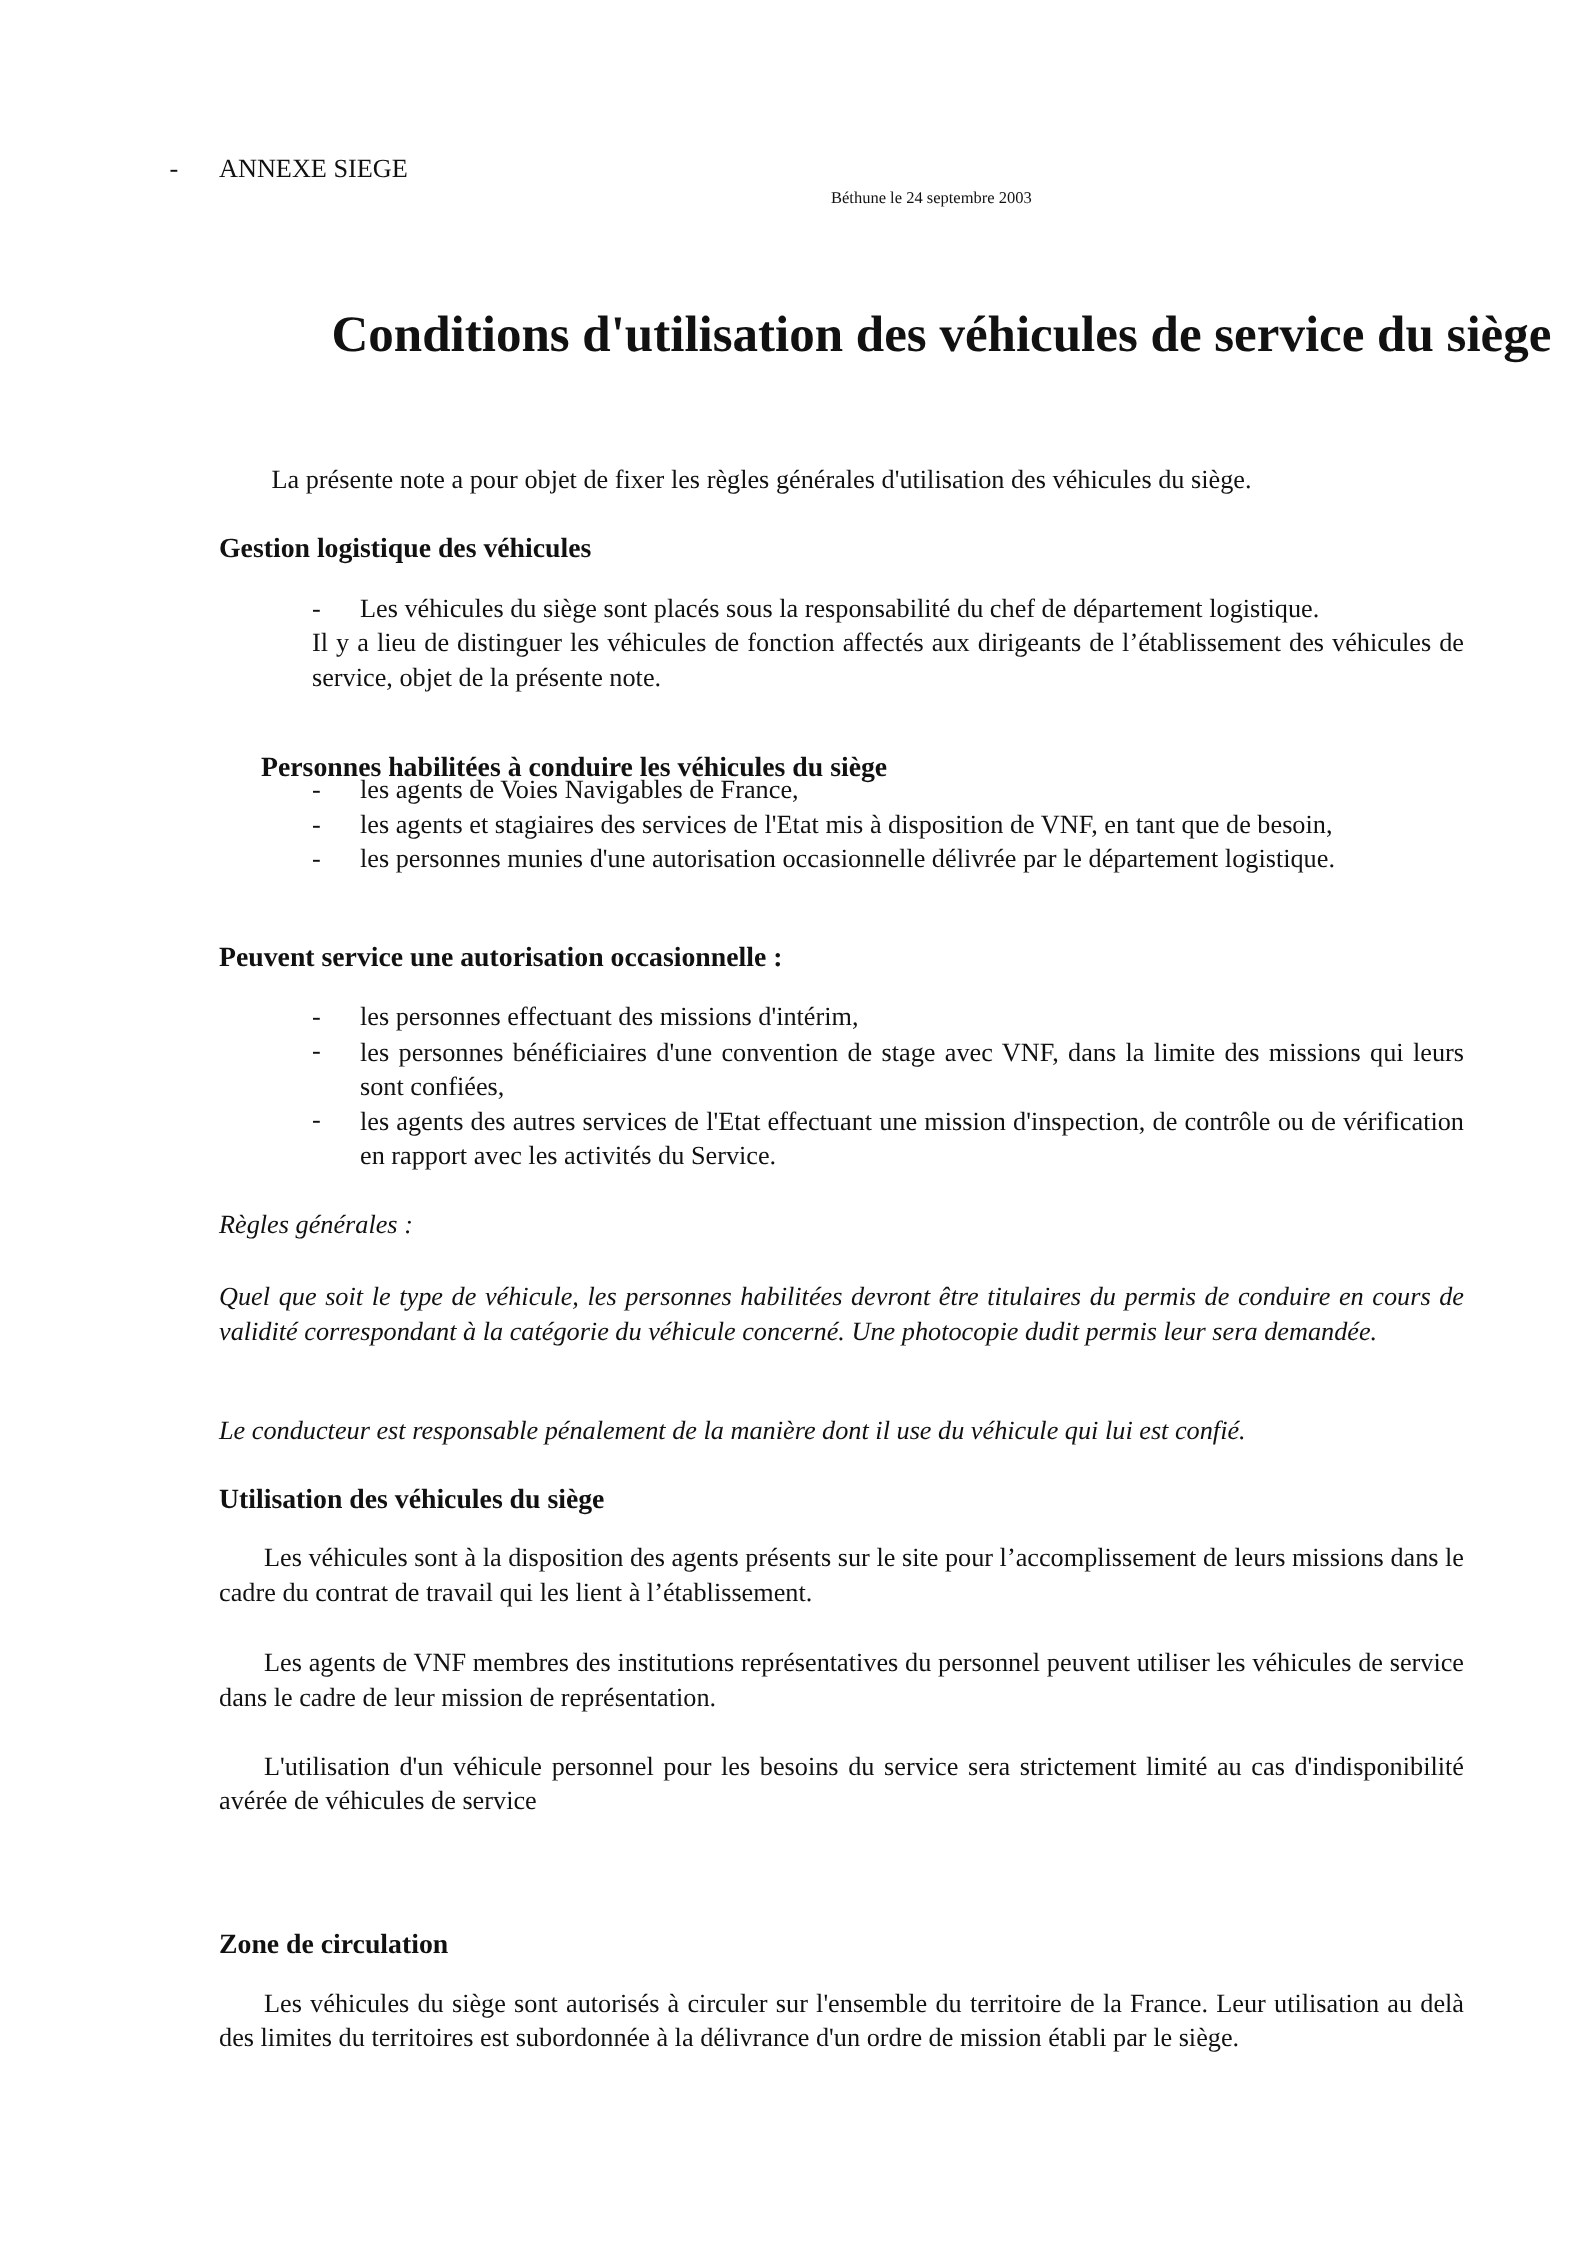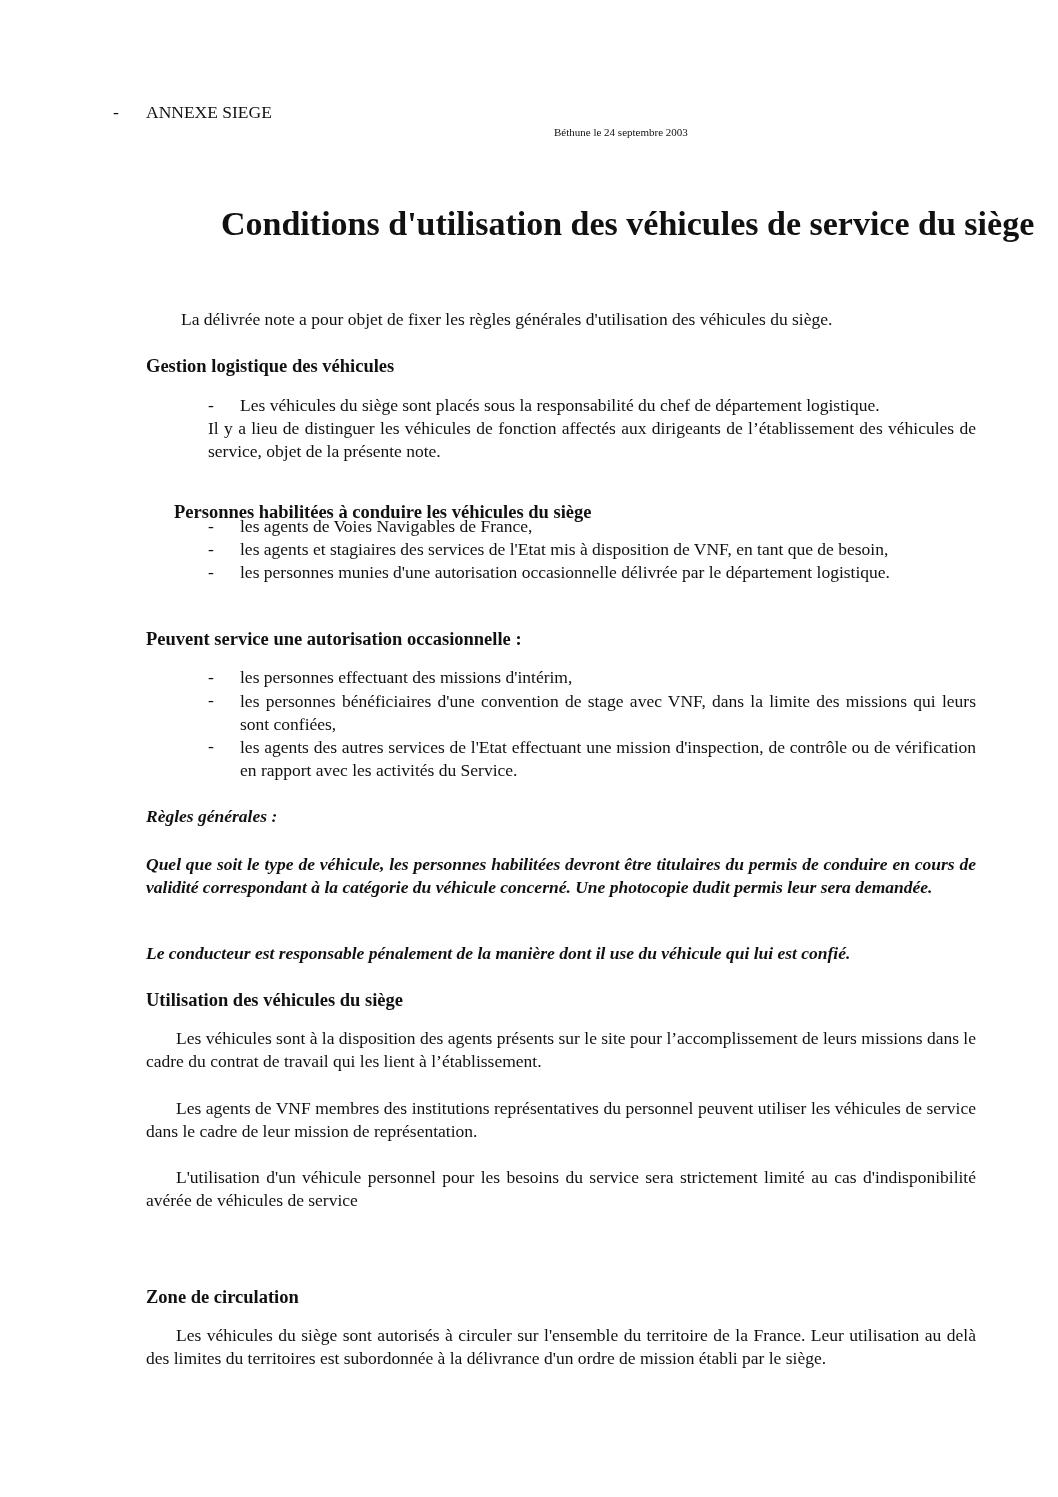--- a/index.html
+++ b/index.html
@@ -2,35 +2,35 @@
 <html><head>
 <meta charset="utf-8">
 <style>
   html, body { margin: 0; padding: 0; background: #ffffff; }
   body {
     width: 1058px; height: 1497px; position: relative; overflow: hidden;
     font-family: "Liberation Serif", serif; color: #111; font-size: 17.5px;
   }
   .abs { position: absolute; white-space: nowrap; }
   .just { position: absolute; text-align: justify; text-align-last: left; line-height: 23px; }
-  .ital { font-style: italic; font-weight: bold; }
+  .ital { font-style: italic; }
   .title { font-size: 34px; font-weight: bold; }
   .h { font-size: 18.5px; font-weight: bold; }
   .dash { position: absolute; }
 </style>
 </head>
 <body>
 
 <span class="abs" style="left:113px; top:102px;">-</span>
 <span class="abs" style="left:146px; top:102px;">ANNEXE SIEGE</span>
 <span class="abs" style="left:554px; top:126px; font-size:11px;">Béthune le 24 septembre 2003</span>
 
 <div class="abs title" style="left:221px; top:205px;">Conditions d'utilisation des véhicules de service du siège</div>
 
-<div class="abs" style="left:181px; top:309px;">La délivrée note a pour objet de fixer les règles générales d'utilisation des véhicules du siège.</div>
+<div class="abs" style="left:181px; top:309px;">La présente note a pour objet de fixer les règles générales d'utilisation des véhicules du siège.</div>
 
 <div class="abs h" style="left:146px; top:356px;">Gestion logistique des véhicules</div>
 <span class="dash" style="left:208px; top:395px;">-</span>
 <div class="abs" style="left:240px; top:395px;">Les véhicules du siège sont placés sous la responsabilité du chef de département logistique.</div>
 <div class="just" style="left:208px; top:417px; width:768px;">Il y a lieu de distinguer les véhicules de fonction affectés aux dirigeants de l’établissement des véhicules de service, objet de la présente note.</div>
 
 <div class="abs h" style="left:146px; top:502px;margin-left:28px;">Personnes habilitées à conduire les véhicules du siège</div>
 <span class="dash" style="left:208px; top:516px;">-</span>
 <div class="abs" style="left:240px; top:516px;">les agents de Voies Navigables de France,</div>
 <span class="dash" style="left:208px; top:539px;">-</span>

